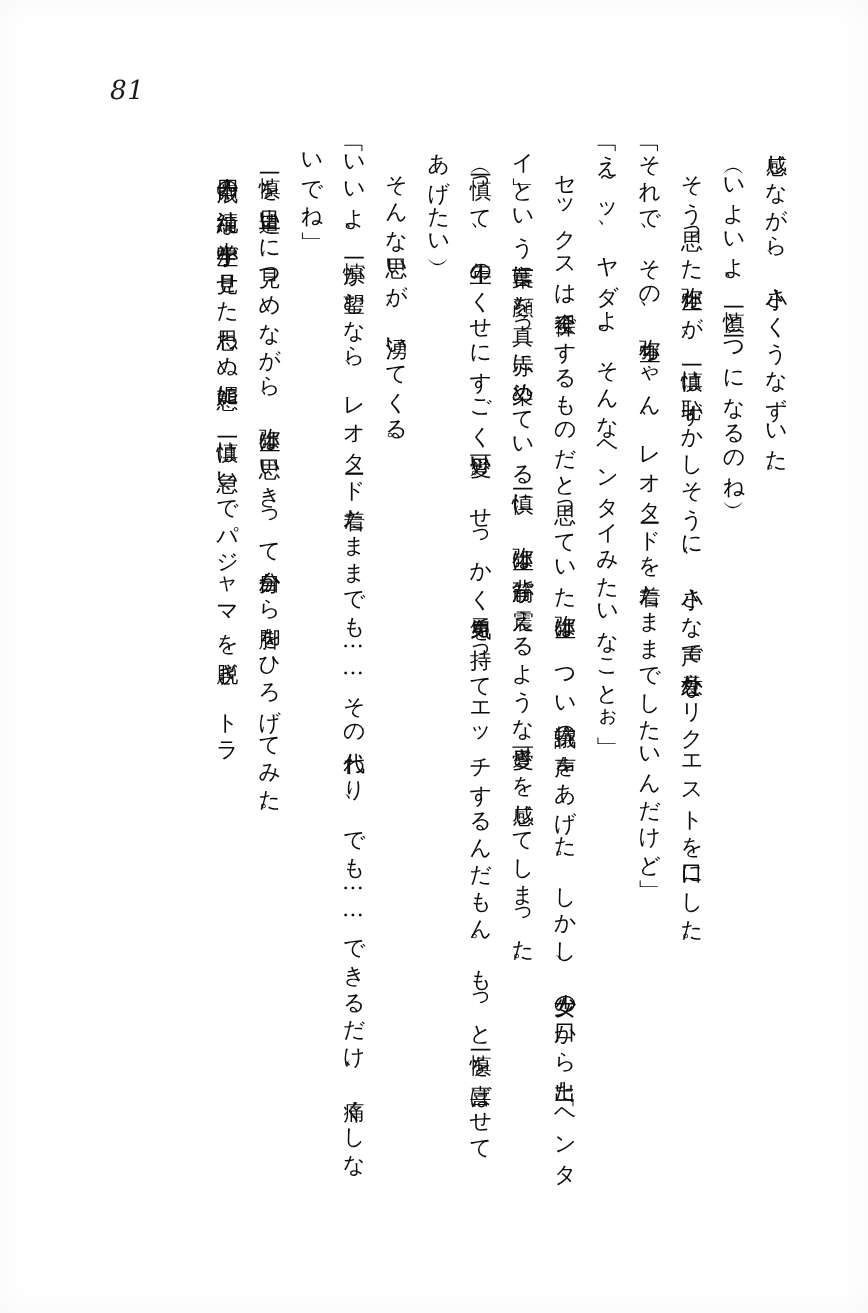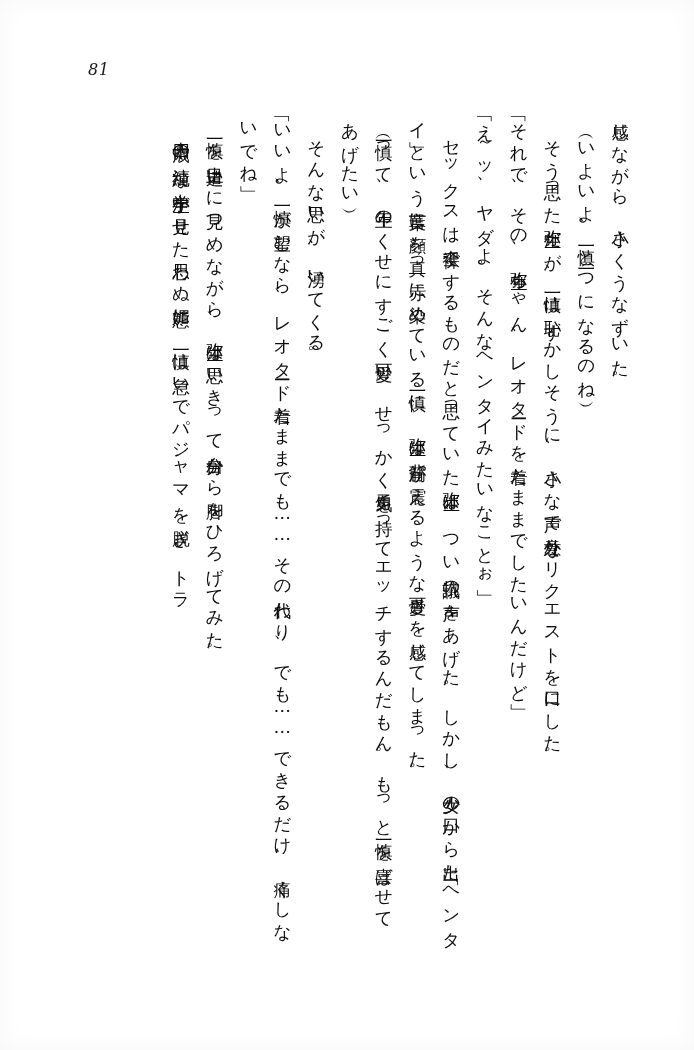--- a/index.html
+++ b/index.html
@@ -23,21 +23,21 @@
     background: #ffffff;
   }
 
   
   .page-number {
     position: absolute;
     left: 88px;
     top: 60px;
     font-family: "DejaVu Serif", "Liberation Serif", serif;
     font-style: italic;
-    font-size: 16px;
+    font-size: 21px;
     color: #1a1a1a;
     letter-spacing: 0.5px;
   }
 
   
   .body-text {
     position: absolute;
     top: 110px;
     left: 60px;
     width: 576px;

